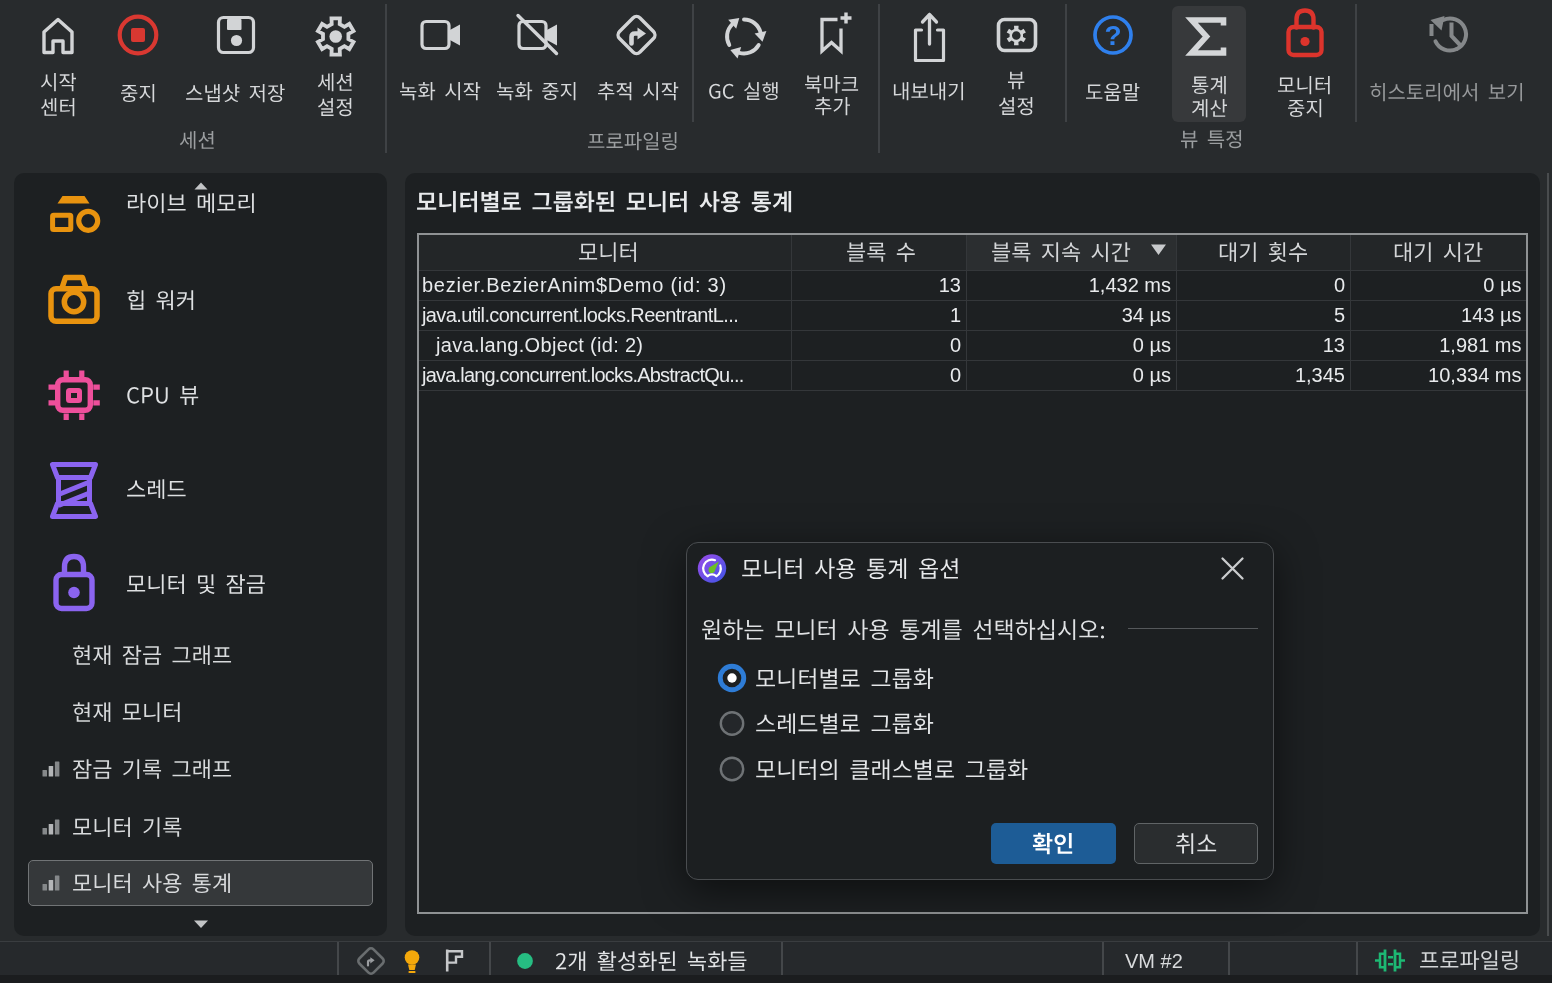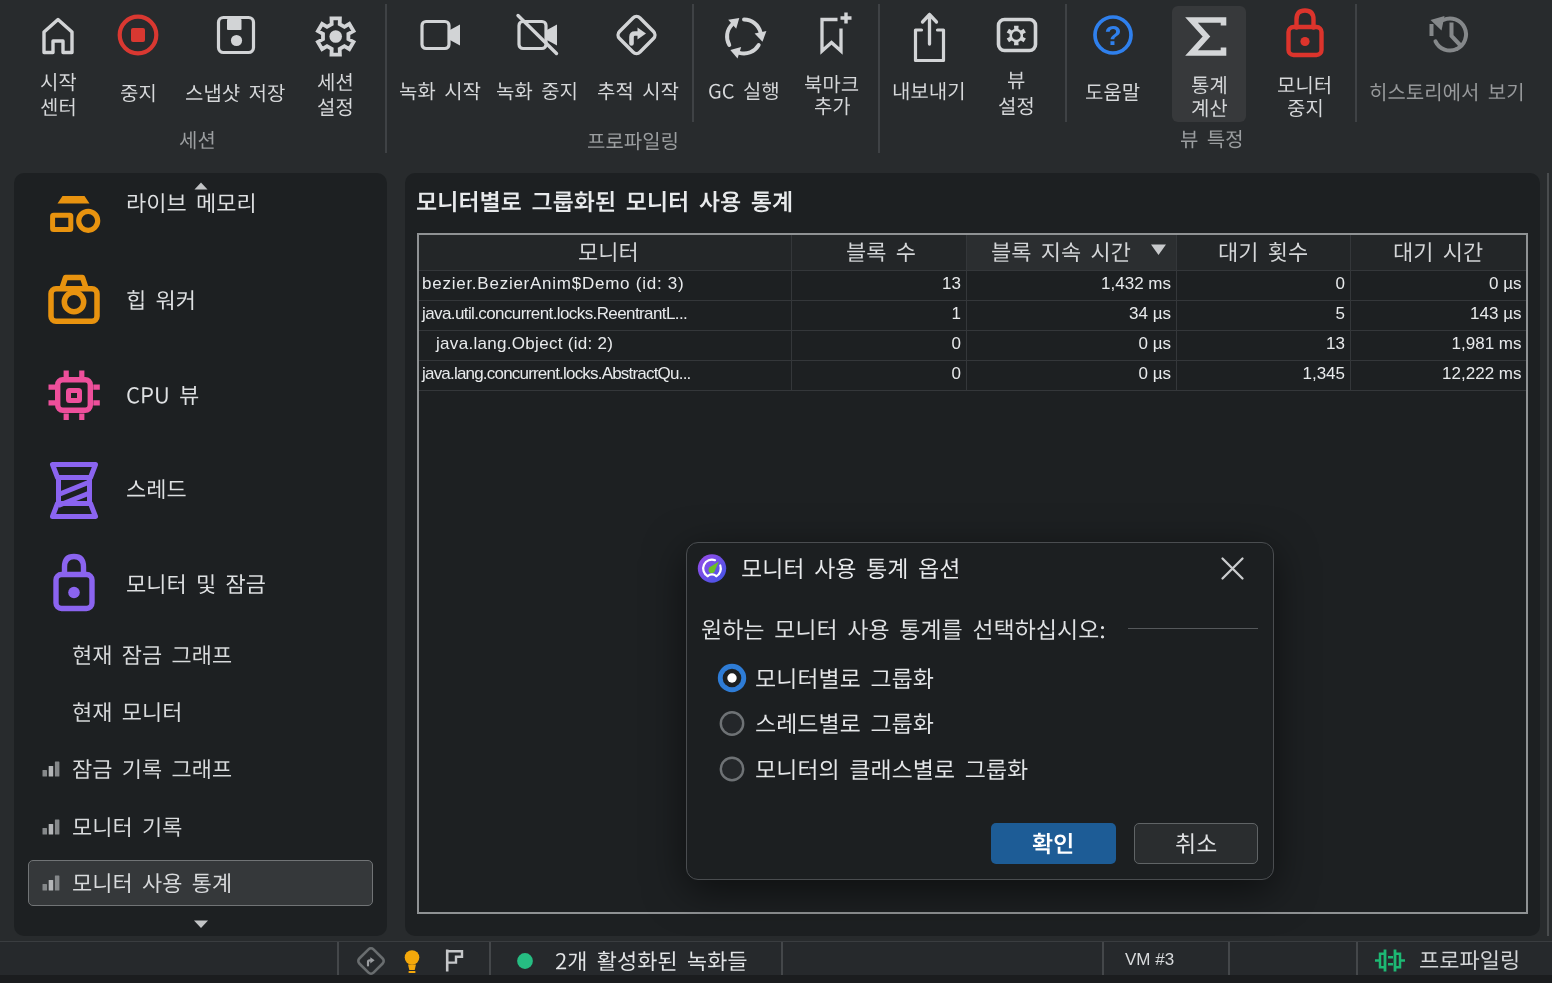--- a/index.html
+++ b/index.html
@@ -1,20 +1,20 @@
 <!DOCTYPE html>
 <html><head><meta charset="utf-8"><style>
 *{margin:0;padding:0;box-sizing:border-box}
 html,body{width:1552px;height:983px;background:#282b2d;overflow:hidden;position:relative;font-family:"Liberation Sans",sans-serif}
 .kt{position:absolute;z-index:6}
 #ov{position:absolute;left:0;top:0;pointer-events:none;z-index:5}
 .panel{position:absolute;background:#1d2022;border-radius:10px}
 .vs{position:absolute;width:1.5px;background:#3f4245}
 .vss{position:absolute;top:942px;width:1.5px;height:33px;background:#44474a}
-.lt{position:absolute;font-size:17px;color:#e8eaec;white-space:pre;z-index:6}
+.lt{position:absolute;font-size:20px;color:#e8eaec;white-space:pre;z-index:6}
 </style></head><body>
 <div class="panel" style="left:14px;top:173px;width:373px;height:763px"></div>
 <div class="panel" style="left:405px;top:173px;width:1135px;height:763px"></div>
 <div style="position:absolute;left:1547px;top:173px;width:2px;height:763px;background:#494c4e"></div>
 <div style="position:absolute;left:1172px;top:6px;width:74px;height:116px;background:#37393b;border-radius:6px"></div>
 <div class="vs" style="left:385px;top:4px;height:149px"></div>
 <div class="vs" style="left:878px;top:4px;height:149px"></div>
 <div class="vs" style="left:692px;top:4px;height:118px"></div>
 <div class="vs" style="left:1065px;top:4px;height:118px"></div>
 <div class="vs" style="left:1355px;top:4px;height:118px"></div>
@@ -43,30 +43,30 @@
 <div class="lt" style="right:30.5px;top:303.5px">143 µs</div>
 <div class="lt" style="left:436px;top:333.5px;letter-spacing:0.3px">java.lang.Object (id: 2)</div>
 <div class="lt" style="right:591px;top:333.5px">0</div>
 <div class="lt" style="right:381px;top:333.5px">0 µs</div>
 <div class="lt" style="right:207px;top:333.5px">13</div>
 <div class="lt" style="right:30.5px;top:333.5px">1,981 ms</div>
 <div class="lt" style="left:422px;top:363.5px;letter-spacing:-0.8px">java.lang.concurrent.locks.AbstractQu...</div>
 <div class="lt" style="right:591px;top:363.5px">0</div>
 <div class="lt" style="right:381px;top:363.5px">0 µs</div>
 <div class="lt" style="right:207px;top:363.5px">1,345</div>
-<div class="lt" style="right:30.5px;top:363.5px">12,222 ms</div>
+<div class="lt" style="right:30.5px;top:363.5px">10,334 ms</div>
 <div style="position:absolute;left:0;top:941px;width:1552px;height:42px;background:#26292c;border-top:1px solid #3a3d40"></div>
 <div style="position:absolute;left:0;top:975px;width:1552px;height:8px;background:#1b1d1f"></div>
 <div class="vss" style="left:337px"></div>
 <div class="vss" style="left:489px"></div>
 <div class="vss" style="left:781px"></div>
 <div class="vss" style="left:1102px"></div>
 <div class="vss" style="left:1228px"></div>
 <div class="vss" style="left:1356px"></div>
-<div class="lt" style="left:1125px;top:950px;color:#d8dadc">VM #3</div>
+<div class="lt" style="left:1125px;top:950px;color:#d8dadc">VM #2</div>
 <div style="position:absolute;left:686px;top:542px;width:588px;height:338px;background:#1c1f21;border:1.5px solid #4a4d50;border-radius:12px;box-shadow:0 10px 40px rgba(0,0,0,.55);z-index:4"></div>
 <div style="position:absolute;left:1128px;top:628px;width:130px;height:1px;background:#55585b;z-index:6"></div>
 <div style="position:absolute;left:991px;top:823px;width:125px;height:41px;background:#1d5c96;border-radius:5px;z-index:6"></div>
 <div style="position:absolute;left:1134px;top:823px;width:124px;height:41px;background:#2a2d2f;border:1px solid #606466;border-radius:5px;z-index:6"></div>
 <svg id="ov" width="1552" height="983">
     <path d="M44,32 L58,19.5 L72,32 V52.5 H63 V41 H53 V52.5 H44 Z" fill="none" stroke="#d2d4d6" stroke-width="3.4" stroke-linejoin="round" stroke-linecap="round"></path>
     <circle cx="138" cy="35" r="18.3" fill="none" stroke="#d93831" stroke-width="4.2"></circle>
     <rect x="131" y="28" width="14" height="14" rx="2" fill="#d93831"></rect>
     <rect x="218.5" y="17.5" width="35" height="35" rx="5" fill="none" stroke="#d2d4d6" stroke-width="3.2"></rect>
     <rect x="227" y="19" width="14.5" height="11" rx="1" fill="#d2d4d6"></rect>

